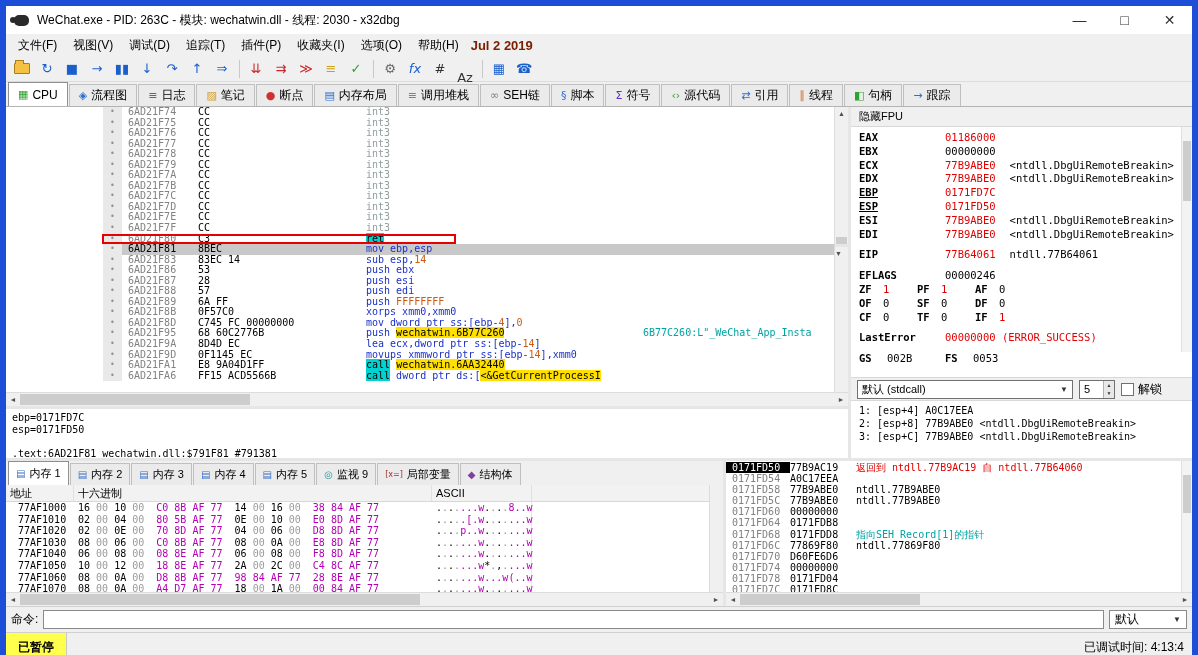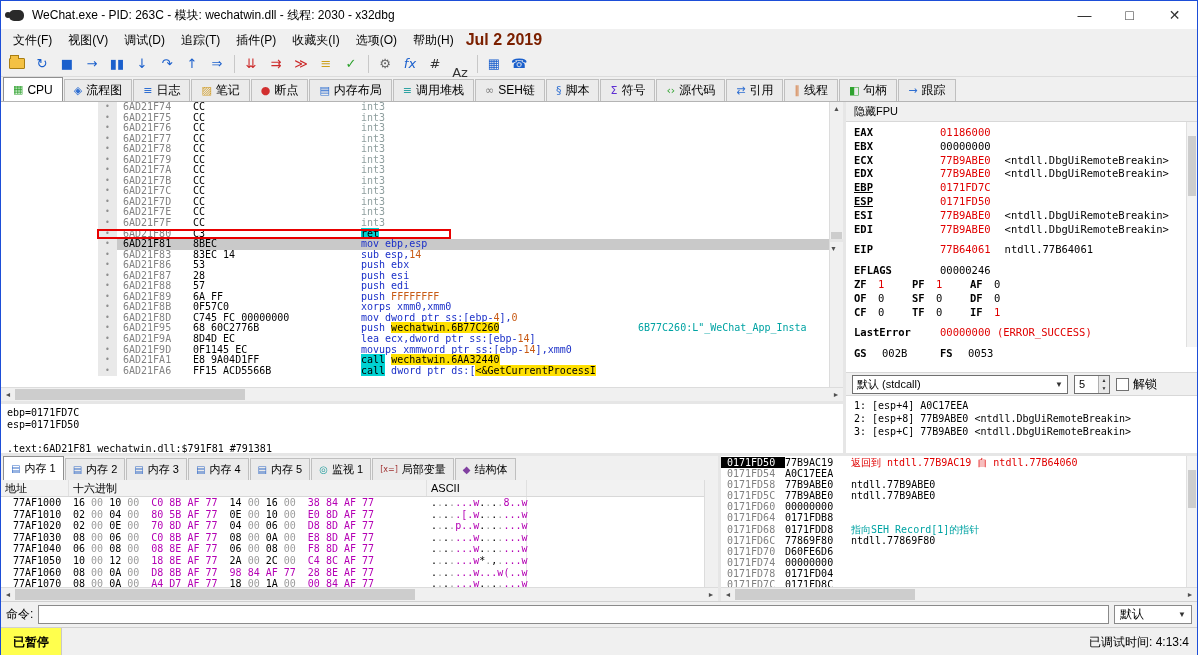--- a/index.html
+++ b/index.html
@@ -1,36 +1,36 @@
 <!DOCTYPE html>
 <html><head>
 <meta charset="utf-8">
 <style>
   * { box-sizing: border-box; margin: 0; padding: 0; }
   html,body { width:1198px; height:655px; overflow:hidden; background:#F0F0F0;
     font-family:"Liberation Sans", sans-serif; }
   .window { width:1198px; height:655px; display:flex; flex-direction:column;
-    border:1px solid #1d4ed8; background:#F0F0F0; }
+    border:6px solid #1d4ed8; background:#F0F0F0; }
 
   
   .titlebar { height:28px; background:#FFFFFF; display:flex; align-items:center;
     padding-left:8px; flex:none; }
   .app-icon { width:15px; height:11px; background:#2A2A2A; border-radius:5px; position:relative; margin-right:8px; }
   .app-icon::before { content:""; position:absolute; left:-4px; top:2px; width:6px; height:6px;
     background:#2A2A2A; border-radius:50%; }
   .title-text { font-size:12px; color:#000; }
   .win-controls { margin-left:auto; display:flex; height:28px; }
   .win-btn { width:45px; height:28px; display:flex; align-items:center; justify-content:center;
     font-size:14px; color:#333; cursor:default; }
 
   
   .menubar { height:22px; display:flex; align-items:center; padding-left:4px; flex:none;
     background:#F0F0F0; }
   .menu-item { font-size:12px; padding:2px 8px; color:#000; }
-  .menu-date { font-size:16px; font-weight:bold; color:#7B2000; margin-left:4px; }
+  .menu-date { font-size:13px; font-weight:bold; color:#7B2000; margin-left:4px; }
 
   
   .toolbar { height:26px; display:flex; align-items:center; padding-left:4px; flex:none;
     border-bottom:1px solid #DCDCDC; background:#F0F0F0; }
   .tb-btn { width:24px; height:22px; display:flex; align-items:center; justify-content:center;
     margin-right:1px; border-radius:2px; }
   .tb-glyph { font-size:13px; line-height:1; font-family:"DejaVu Sans", sans-serif; }
   .tb-sep { width:1px; height:18px; background:#C8C8C8; margin:0 4px; }
   .folder-glyph { width:16px; height:11px; background:#F4C143; border:1px solid #A97E12;
     position:relative; border-radius:1px; }
@@ -457,21 +457,21 @@
           <span class="tab small">
             <span class="tab-icon" style="color: rgb(58, 111, 200);">▤</span>
             <span class="tab-label">内存 4</span>
           </span>
           <span class="tab small">
             <span class="tab-icon" style="color: rgb(58, 111, 200);">▤</span>
             <span class="tab-label">内存 5</span>
           </span>
           <span class="tab small">
             <span class="tab-icon" style="color: rgb(42, 160, 160);">◎</span>
-            <span class="tab-label">监视 1</span>
+            <span class="tab-label">监视 9</span>
           </span>
           <span class="tab small">
             <span class="tab-icon" style="color: rgb(160, 48, 48); font-size: 8px;">[x=]</span>
             <span class="tab-label">局部变量</span>
           </span>
           <span class="tab small">
             <span class="tab-icon" style="color: rgb(128, 64, 160);">◆</span>
             <span class="tab-label">结构体</span>
           </span>
         </div>

